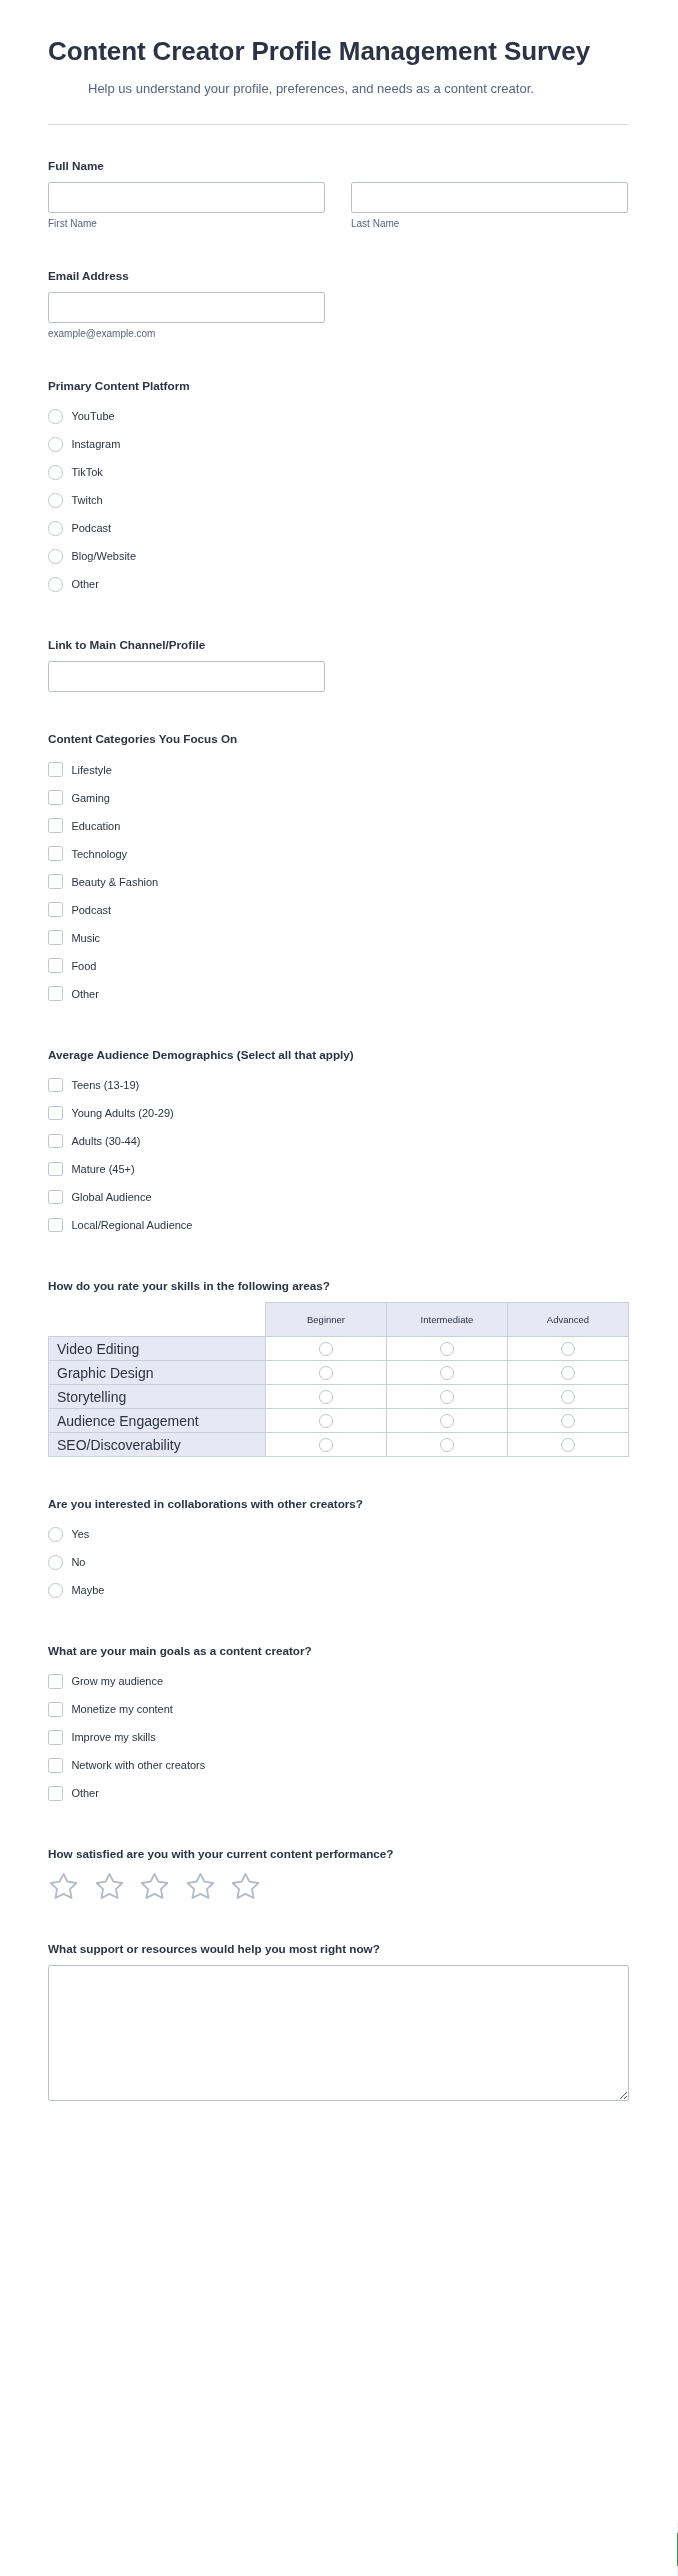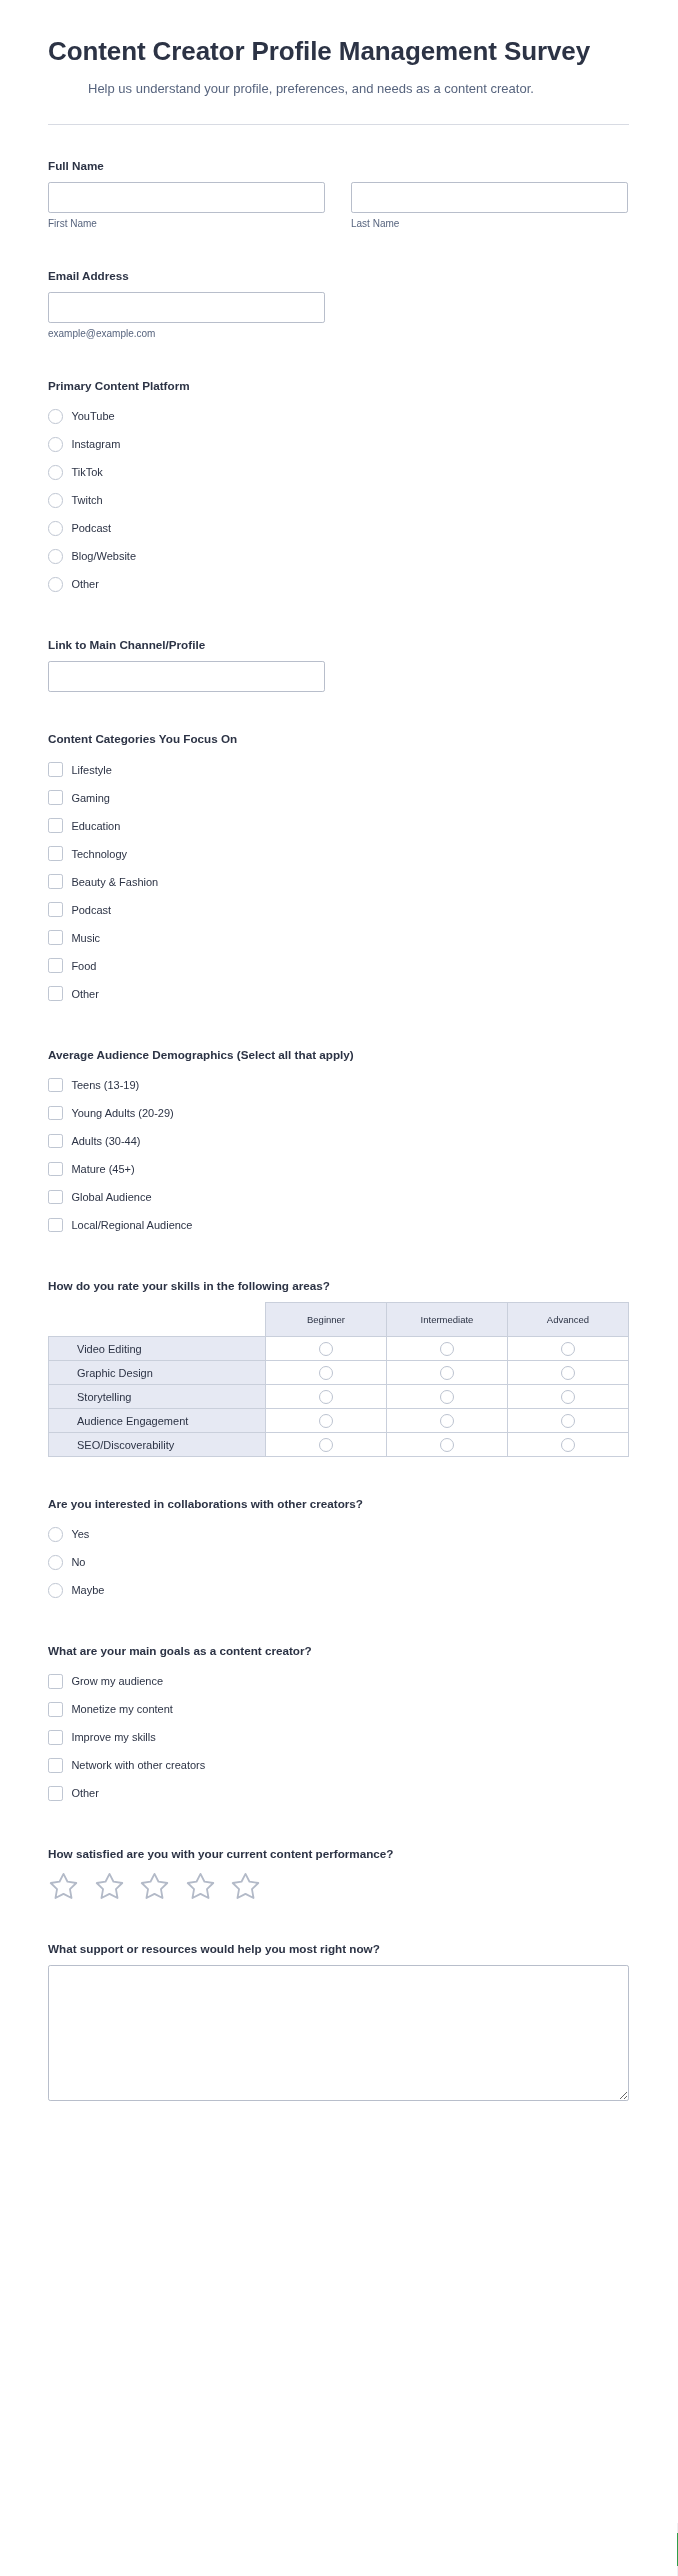--- a/index.html
+++ b/index.html
@@ -100,24 +100,24 @@
   .matrix thead th {
     background: #e6e9f3;
     font-size: 9.5px;
     font-weight: 400;
     color: #2c3345;
     height: 34px;
     text-align: center;
   }
   .matrix td.row-label {
     background: #e6e9f3;
-    font-size: 11px;
+    font-size: 14px;
     font-weight: 400;
     color: #2c3345;
-    padding-left: 28px;
+    padding-left: 8px;
     width: 217px;
     height: 24px;
     text-align: left;
   }
   .matrix td.cell { width: 121px; text-align: center; background: #fff; cursor: pointer; }
   .cell-radio {
     display: inline-block;
     width: 14px; height: 14px;
     border: 0.7px solid #bcc3d0;
     border-radius: 50%;

